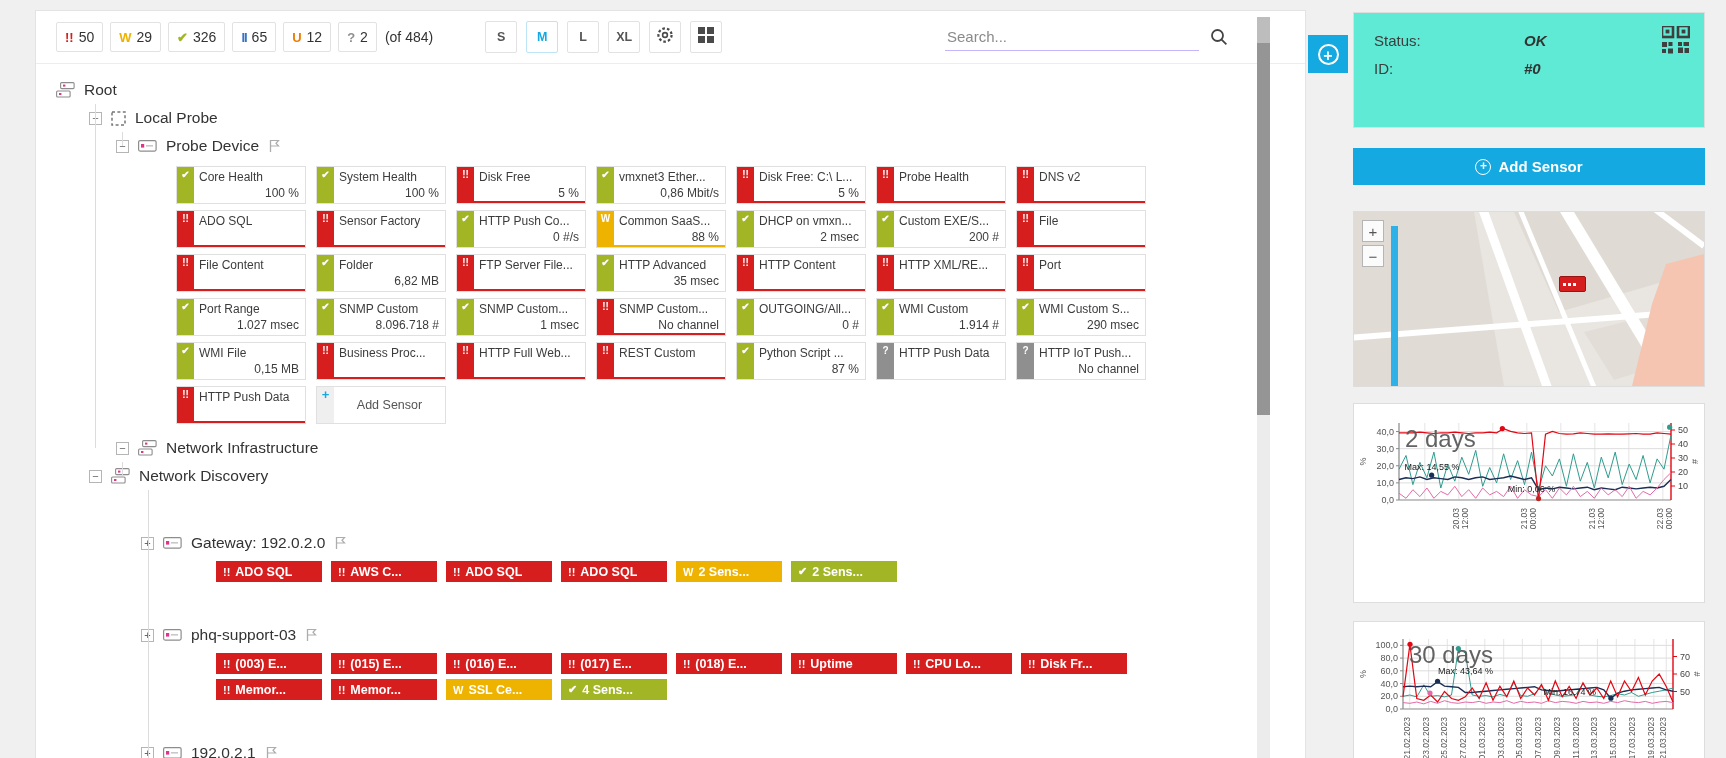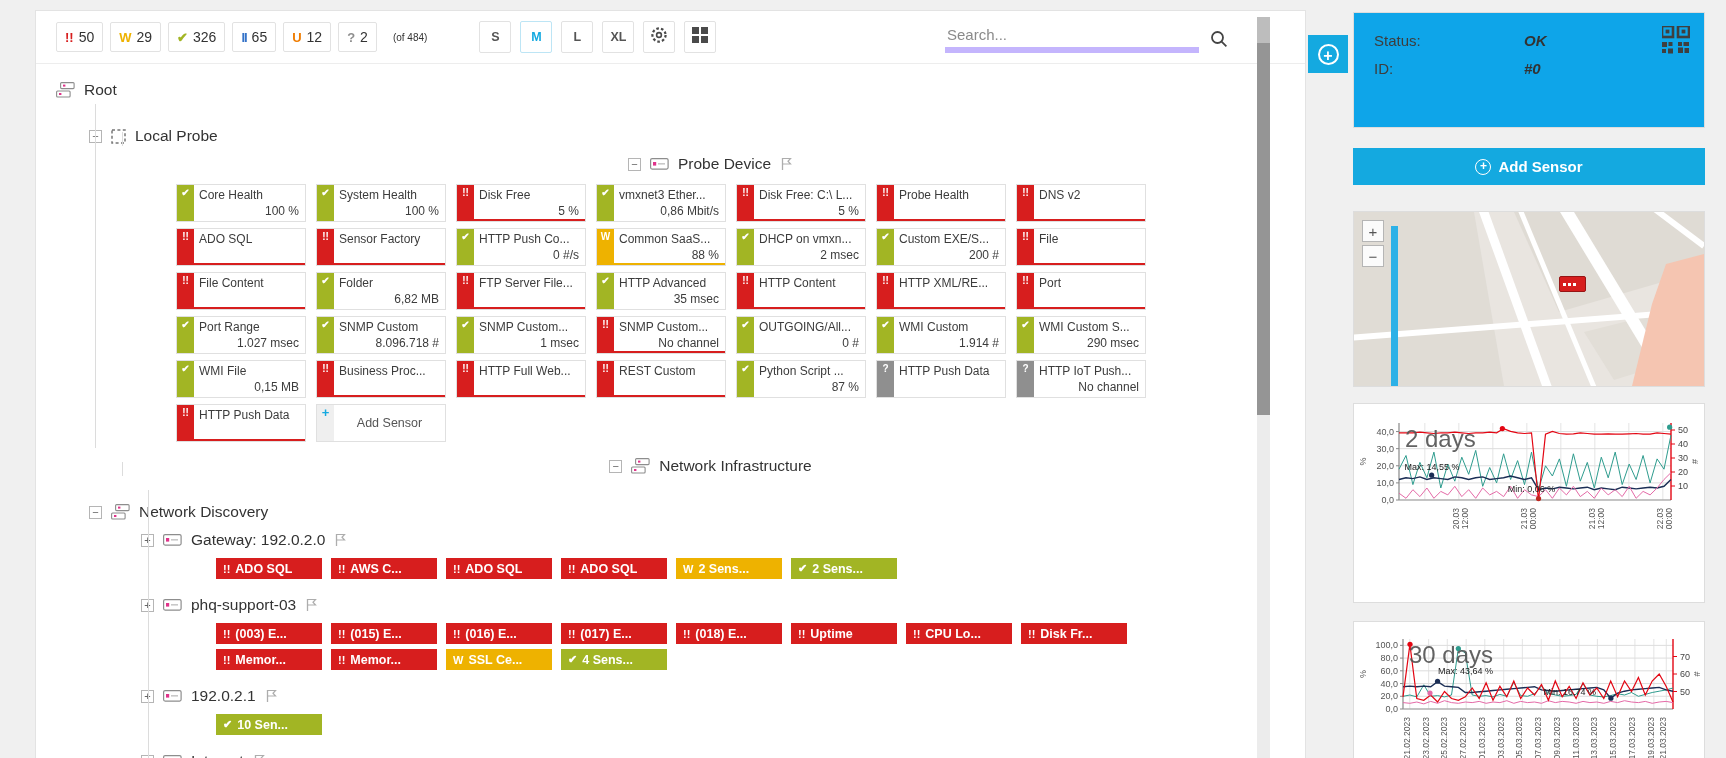--- a/index.html
+++ b/index.html
@@ -10,40 +10,40 @@
   
   .main-panel{position:absolute;left:35px;top:10px;width:1271px;height:748px;
     background:#fff;border:1px solid #e3e3e3;border-bottom:none;box-sizing:border-box;}
   .toolbar{height:52px;display:flex;align-items:center;padding:0 20px;border-bottom:1px solid #ededed;}
   .counts{display:flex;gap:7px;align-items:center;}
   .chip{display:flex;align-items:center;gap:5px;border:1px solid #e2e2e2;border-radius:2px;
     background:#fff;height:28px;padding:0 8px;font-size:14px;cursor:pointer;}
   .chip-glyph{font-weight:700;font-size:13px;}
   .glyph-paused{letter-spacing:-1px;}
   .chip-val{color:#333;}
-  .total{margin-left:16px;font-size:10px;color:#333;}
+  .total{margin-left:8px;font-size:14px;color:#333;}
   .sizes{display:flex;gap:9px;margin-left:52px;}
   .size-btn{width:30px;height:30px;border:1px solid #e2e2e2;border-radius:2px;display:flex;
     align-items:center;justify-content:center;font-size:12.5px;font-weight:700;color:#555;cursor:pointer;background:#fff;}
   .size-btn.active{color:#14a9e0;border-color:#bde5f5;}
   .icon-btn{width:30px;height:30px;border:1px solid #e2e2e2;border-radius:2px;display:flex;
     align-items:center;justify-content:center;margin-left:9px;cursor:pointer;background:#fff;}
   .search{margin-left:auto;margin-right:56px;display:flex;align-items:flex-end;gap:10px;}
-  .search-input{border:none;border-bottom:6px solid #c4b5fd;outline:none;width:250px;height:24px;
+  .search-input{border:none;border-bottom:1px solid #c4b5fd;outline:none;width:250px;height:24px;
     font-size:15px;color:#444;font-family:"Liberation Sans",sans-serif;background:transparent;}
   .search-input::placeholder{color:#8a8a8a;}
 
   
   .tree-wrap{position:relative;height:694px;overflow:hidden;padding-top:12px;}
   .tline{position:absolute;width:1px;background:#dcdcdc;}
   .tree-row{display:flex;align-items:center;height:28px;font-size:15.5px;color:#333;}
   .tree-row.lvl0{padding-left:20px;}
-  .tree-row.lvl1{padding-left:53px;margin-top:18px;}
-  .tree-row.lvl2{padding-left:80px;justify-content:center;}
-  .tree-row.lvl3{padding-left:105px;}
+  .tree-row.lvl1{padding-left:53px;}
+  .tree-row.lvl2{padding-left:80px;}
+  .tree-row.lvl3{padding-left:105px;margin-top:39px;}
   .tree-row[data-name="tree-node-internet"]{margin-top:12px;}
   .expand{width:13px;height:13px;border:1px solid #b5b5b5;background:#fff;color:#666;font-size:11px;
     line-height:11px;text-align:center;margin-right:9px;flex:0 0 13px;cursor:pointer;box-sizing:border-box;}
   .tree-icon{margin-right:9px;display:inline-flex;}
   .tree-label{cursor:pointer;white-space:nowrap;}
   .flag{margin-left:9px;display:inline-flex;opacity:.8;}
 
   
   .tile-grid{margin:6px 0 10px 140px;display:grid;grid-template-columns:repeat(7,130px);gap:6px 10px;}
   .tile{position:relative;width:130px;height:38px;background:#fff;border:1px solid #e0e0e0;box-sizing:border-box;cursor:pointer;}
@@ -75,21 +75,21 @@
   
   .sb-track{position:absolute;top:58px;right:35px;width:13px;height:690px;background:#ececec;}
   .sb-thumb-cap{position:absolute;top:6px;right:35px;width:13px;height:26px;background:#bdbdbd;}
   .sb-thumb{position:absolute;top:32px;right:35px;width:13px;height:372px;background:#959595;}
 
   
   .fab{position:absolute;left:1308px;top:35px;width:40px;height:38px;background:#14a9e0;display:flex;
     align-items:center;justify-content:center;cursor:pointer;}
   .fab-plus{width:21px;height:21px;border:2px solid #fff;border-radius:50%;color:#fff;font-size:16px;
     font-weight:700;line-height:19px;text-align:center;box-sizing:border-box;}
-  .card{position:absolute;background:#0ea5e9;border:1px solid #ddd;box-sizing:border-box;}
+  .card{position:absolute;background:#5eead4;border:1px solid #ddd;box-sizing:border-box;}
   .info-card{left:1353px;top:12px;width:352px;height:116px;padding:14px 20px;}
   .info-row{display:flex;font-size:15px;line-height:28px;}
   .info-label{width:150px;color:#3d3d3d;}
   .info-value{font-weight:700;color:#333;font-style:italic;}
   .qr{position:absolute;top:13px;right:14px;}
   .add-btn{position:absolute;left:1353px;top:148px;width:352px;height:37px;background:#14a9e0;color:#fff;
     display:flex;align-items:center;justify-content:center;gap:7px;font-size:15px;font-weight:700;cursor:pointer;}
   .circle-plus{width:16px;height:16px;border:1.5px solid #fff;border-radius:50%;font-size:12px;font-weight:700;
     line-height:13px;text-align:center;box-sizing:border-box;}
 

